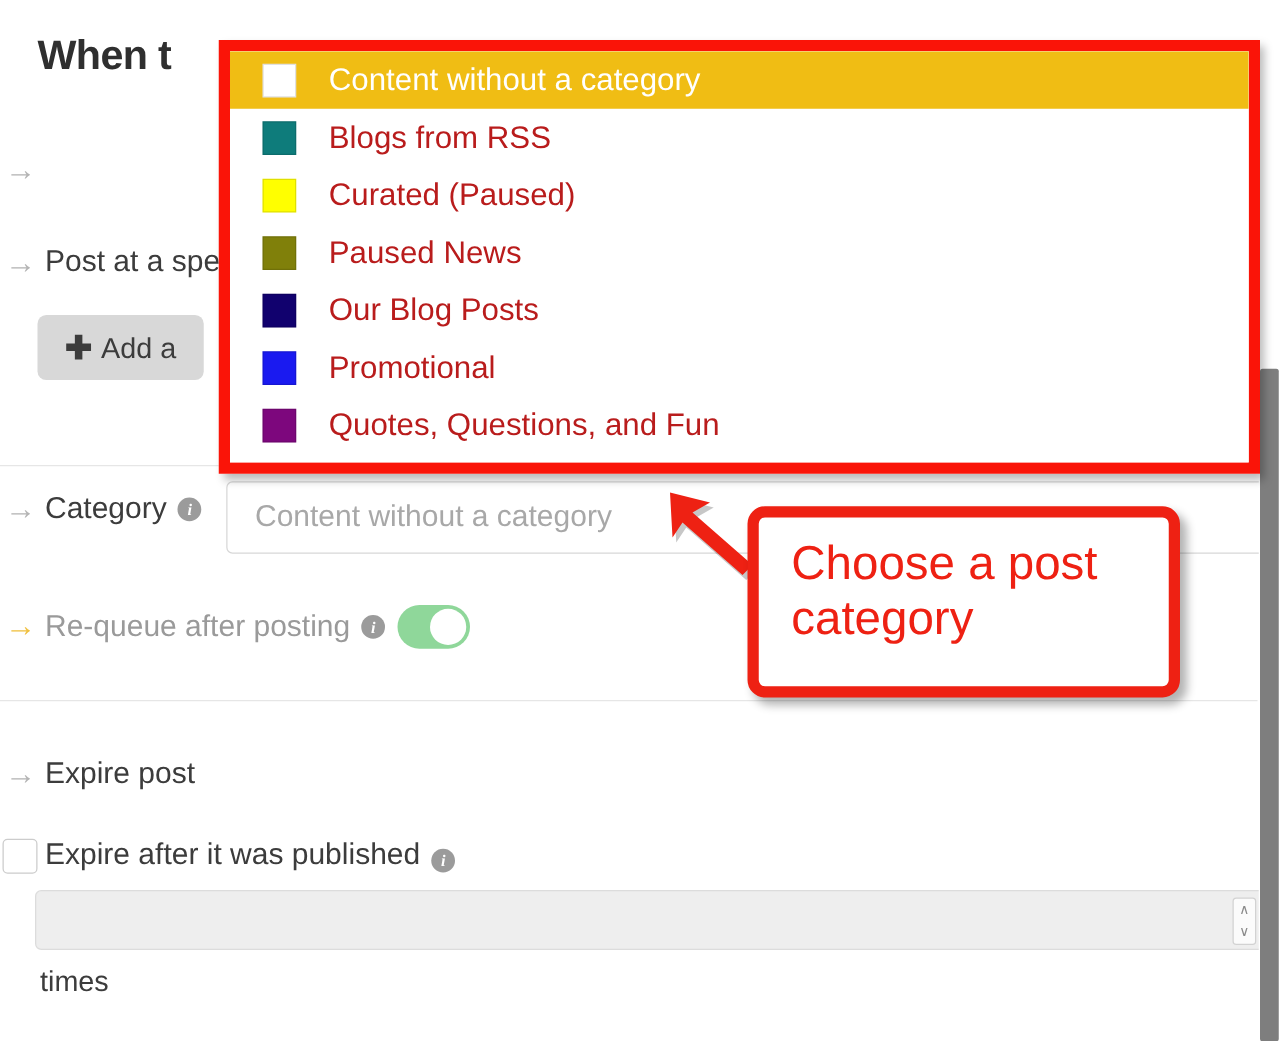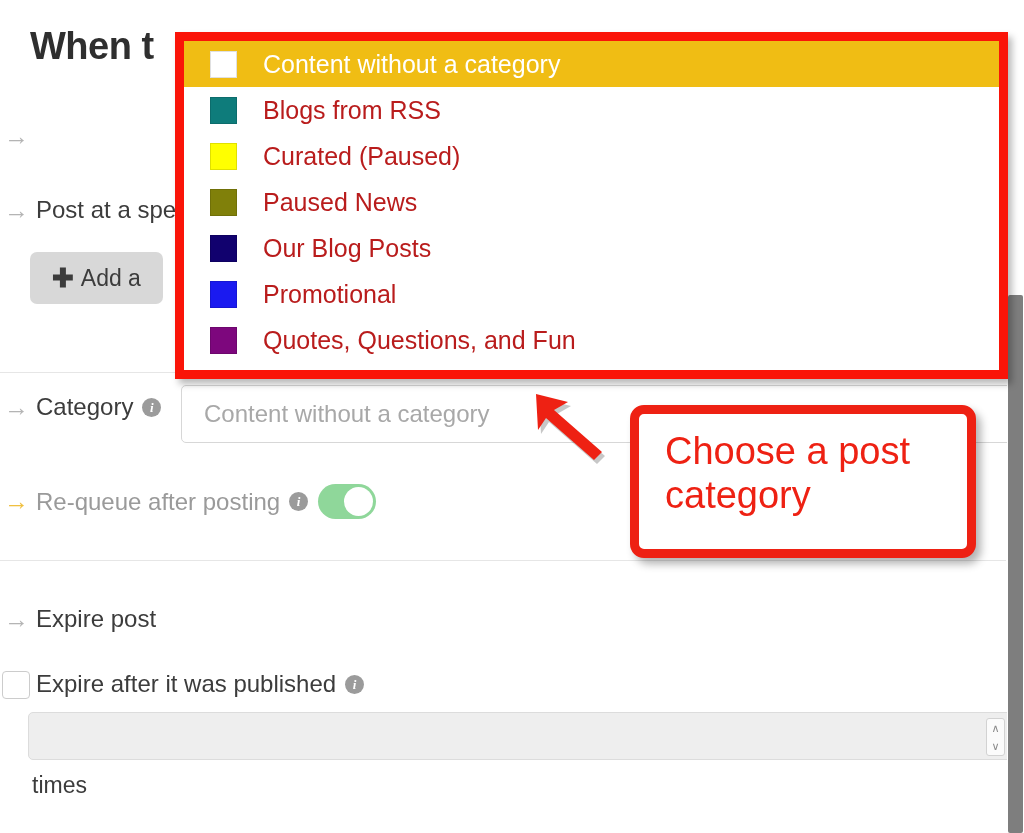--- a/index.html
+++ b/index.html
@@ -26,21 +26,21 @@
   .form-layer {
     position: absolute;
     inset: 0;
     background: #ffffff;
   }
 
   .page-title {
     position: absolute;
     left: 30px;
     top: 25px;
-    font-size: 38px;
+    font-size: 33px;
     font-weight: bold;
     color: #2f2f2f;
     letter-spacing: -0.5px;
     white-space: nowrap;
   }
 
   .arrow-ico {
     display: inline-block;
     width: 30px;
     font-size: 25px;
@@ -170,21 +170,21 @@
     cursor: pointer;
   }
   .chk-label {
     position: absolute;
     left: 36px;
     top: 670px;
     font-size: 24px;
     color: #3c3c3c;
     white-space: nowrap;
     display: flex;
-    align-items: center;
+    align-items: flex-end;
   }
 
   .num-field {
     position: absolute;
     left: 28px;
     top: 712px;
     width: 985px;
     height: 48px;
     background: #eeeeee;
     border: 1px solid #dcdcdc;
@@ -279,21 +279,20 @@
     position: absolute;
     left: 598px;
     top: 405px;
     width: 346px;
     height: 153px;
     border: 9px solid #ee2113;
     border-radius: 14px;
     background: #ffffff;
     box-shadow: 5px 6px 8px rgba(0,0,0,0.3);
     padding: 16px 0 0 26px;
-    margin-left: 32px;
   }
   .callout-text {
     font-size: 38px;
     line-height: 1.15;
     color: #ee2113;
     font-family: "Liberation Sans", sans-serif;
   }
   .callout-arrow {
     position: absolute;
     left: 528px;

